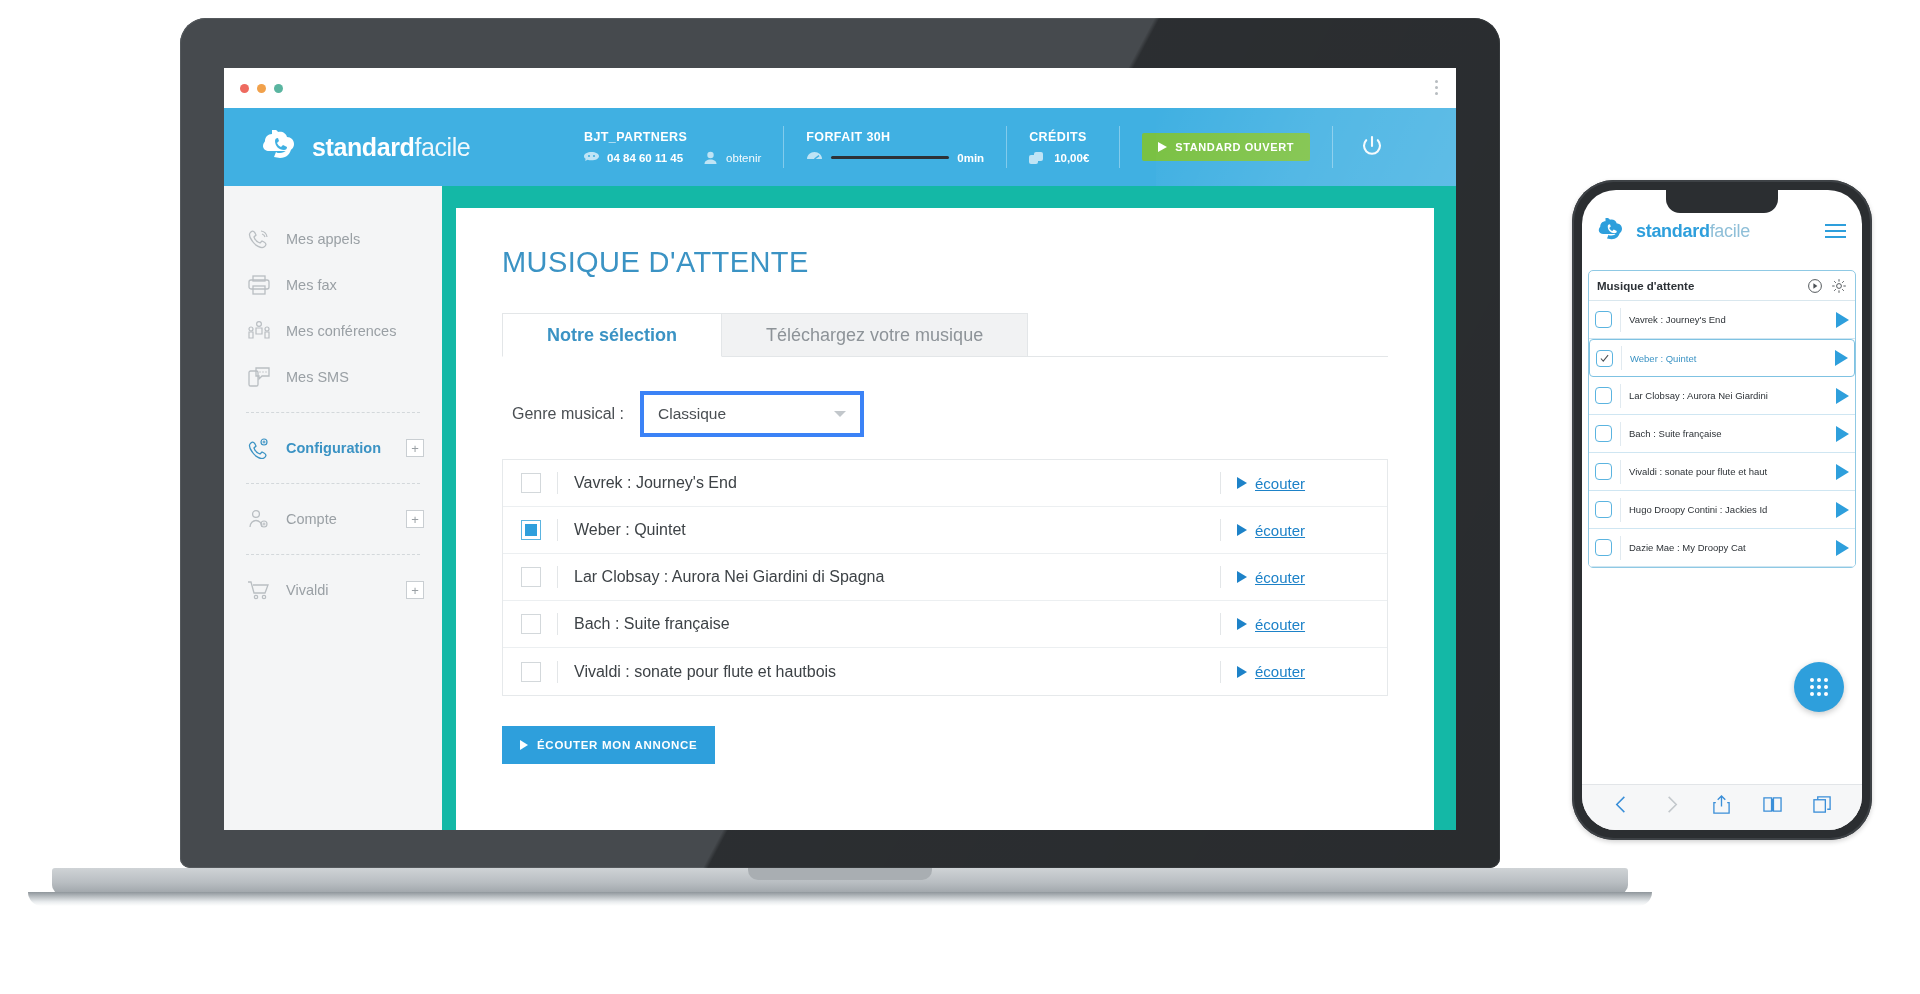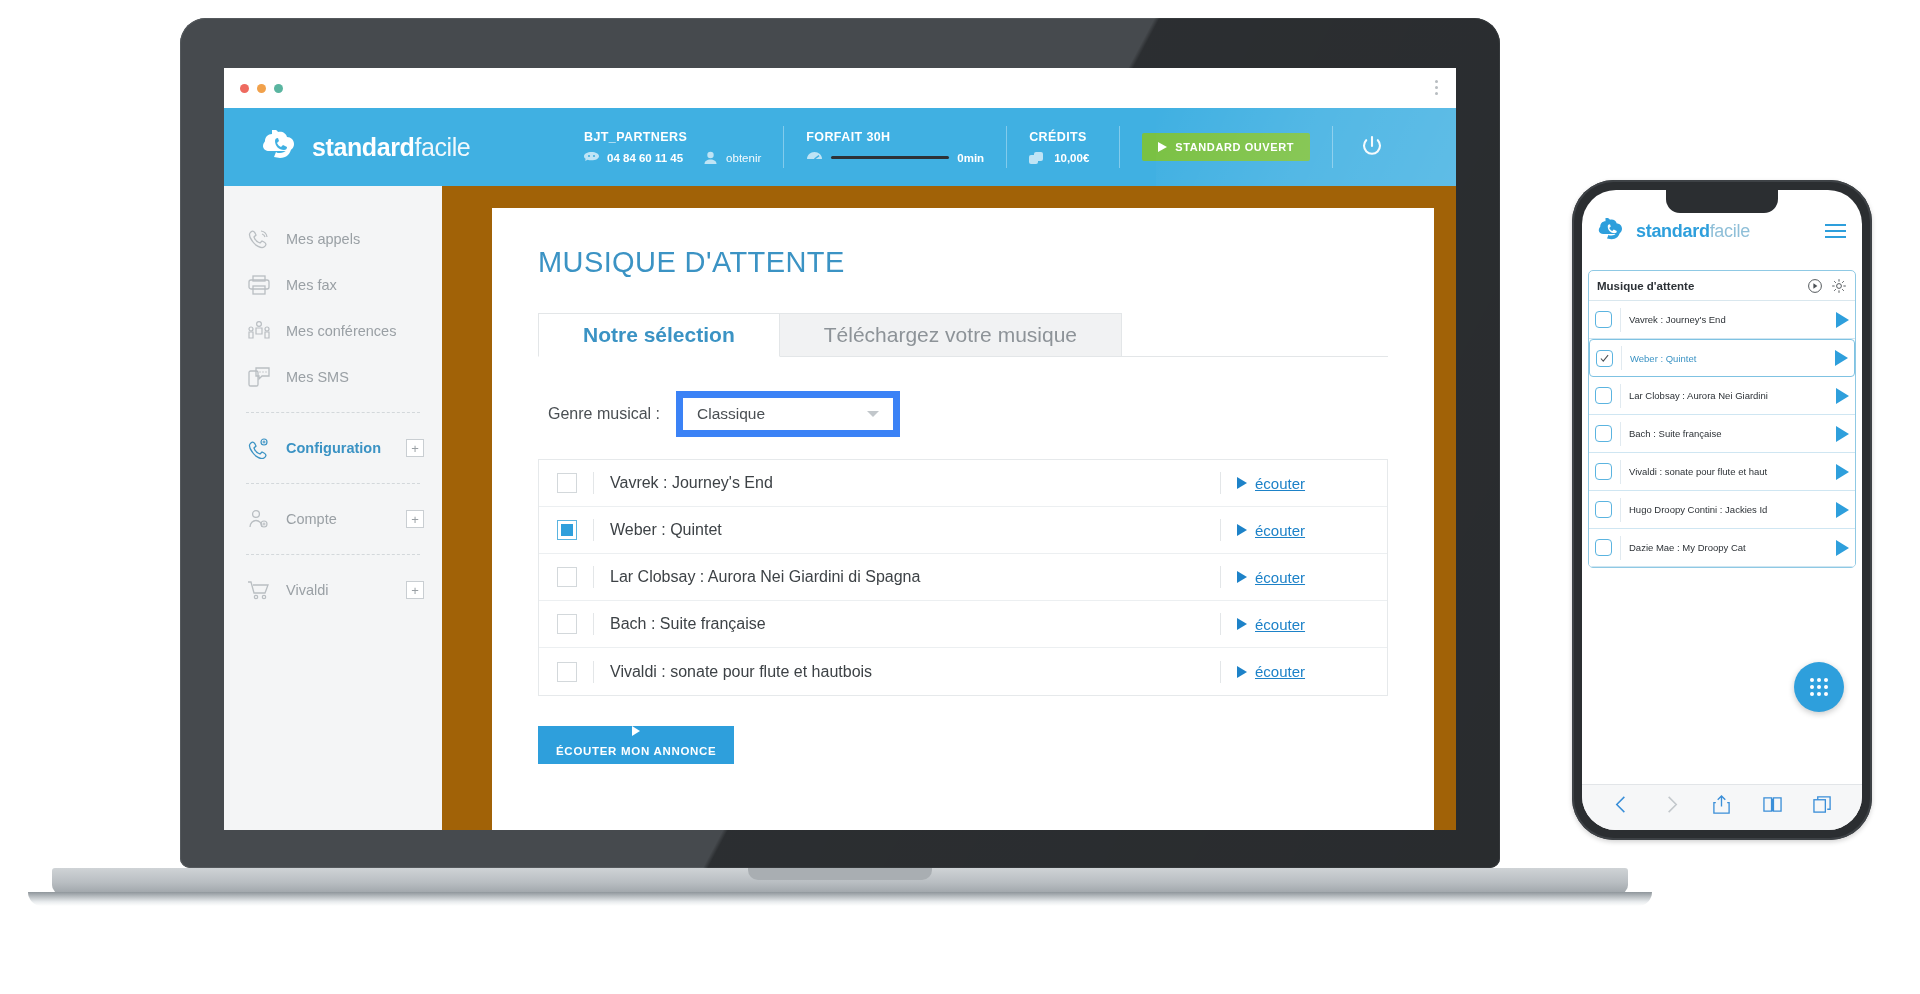--- a/index.html
+++ b/index.html
@@ -79,21 +79,21 @@
   .gauge-line { width:118px; height:3px; background:#2d3136; border-radius:2px; }
 
   .btn-standard {
     background:#7ac143; color:#fff; border:0; border-radius:2px;
     height:28px; padding:0 16px; font-size:11px; font-weight:700; letter-spacing:.6px;
     display:flex; align-items:center; gap:8px; cursor:pointer;
   }
   .power { width:26px; height:26px; color:#fff; opacity:.95; cursor:pointer; }
 
   
-  .app-body { display:flex; height: calc(762px - 40px - 78px); background:#a16207;gap:36px; }
+  .app-body { display:flex; height: calc(762px - 40px - 78px); background:#14b8a6; }
   .sidebar { width: 218px; background:#f4f5f6; padding: 30px 0 0 0; }
   .side-item {
     display:flex; align-items:center; gap:14px; padding: 0 18px 0 22px;
     height: 46px; color:#9aa0a5; font-size:14.5px; cursor:pointer;
   }
   .side-item .lbl { flex:1; }
   .side-item.active .lbl { color:#3b93c4; font-weight:700; }
   .side-item.active svg { color:#3b93c4; }
   .side-icon { width:26px; height:24px; color:#b9bec2; flex:none; display:flex; align-items:center; justify-content:center;}
   .plus {
@@ -103,29 +103,29 @@
   }
   .side-div { height:1px; border-top:1px dashed #d3d8db; margin: 12px 22px; }
 
   .content { flex:1; padding: 22px 22px 0 14px; }
   .card { background:#fff; height:100%; padding: 38px 46px 0 46px; }
   .page-title { color:#3b93c4; font-size:29px; font-weight:400; letter-spacing:.4px; margin-bottom: 34px; }
 
   .tabs { display:flex; align-items:flex-end; border-bottom:1px solid #e3e6e8; }
   .tab {
     height:44px; padding: 0 44px; display:flex; align-items:center; justify-content:center;
-    font-size:21px; cursor:pointer; border:1px solid #e3e6e8; margin-bottom:-1px;
+    font-size:18px; cursor:pointer; border:1px solid #e3e6e8; margin-bottom:-1px;
   }
   .tab.active { color:#3b93c4; font-weight:700; background:#fff; border-bottom-color:#fff; }
   .tab.inactive { color:#8d9398; background:#f1f2f3; border-left:0; }
 
   .genre-row { display:flex; align-items:center; gap:16px; margin: 34px 0 22px 10px; }
   .genre-label { font-size:16px; color:#4a4f53; }
   .select {
-    width:224px; height:46px; border:7px solid #3b82f6; background:#fff;
+    width:224px; height:46px; border:4px solid #3b82f6; background:#fff;
     display:flex; align-items:center; padding: 0 14px; font-size:15.5px; color:#4a4f53;
     cursor:pointer;
   }
   .select .val{ flex:1; }
   .caret { width:0;height:0;border-left:6px solid transparent;border-right:6px solid transparent;border-top:6px solid #c2c7cb; }
 
   .track-list { border:1px solid #e6e9eb; margin-left:0; }
   .track {
     height:47px; display:flex; align-items:center; border-bottom:1px solid #eceff1;
     padding: 0 0 0 18px;
@@ -139,21 +139,21 @@
   .track-name { flex:1; font-size:16px; color:#3d4246; }
   .listen {
     width:150px; display:flex; align-items:center; gap:8px;
     color:#1d82c8; font-size:15px; cursor:pointer;text-decoration:underline;
   }
   .play-tri { width:0;height:0;border-top:6px solid transparent;border-bottom:6px solid transparent;border-left:10px solid #1d82c8; }
 
   .btn-announce {
     margin: 30px 0 0 0; background:#2e9fdc; color:#fff; border:0; height:38px;
     padding: 0 18px; font-size:11.5px; font-weight:700; letter-spacing:.7px;
-    display:inline-flex; align-items:center; gap:9px; cursor:pointer;flex-direction:column;
+    display:inline-flex; align-items:center; gap:9px; cursor:pointer;
   }
   .btn-announce .tri { width:0;height:0;border-top:5px solid transparent;border-bottom:5px solid transparent;border-left:8px solid #fff; }
 
   
   .phone { position:absolute; left:1572px; top:180px; width:300px; height:660px; }
   .phone-body {
     position:absolute; inset:0; background:#2b2e31; border-radius:42px;
     box-shadow: inset 0 0 0 2px #3e4246, 0 2px 5px rgba(0,0,0,.18);
   }
   .phone-screen {

